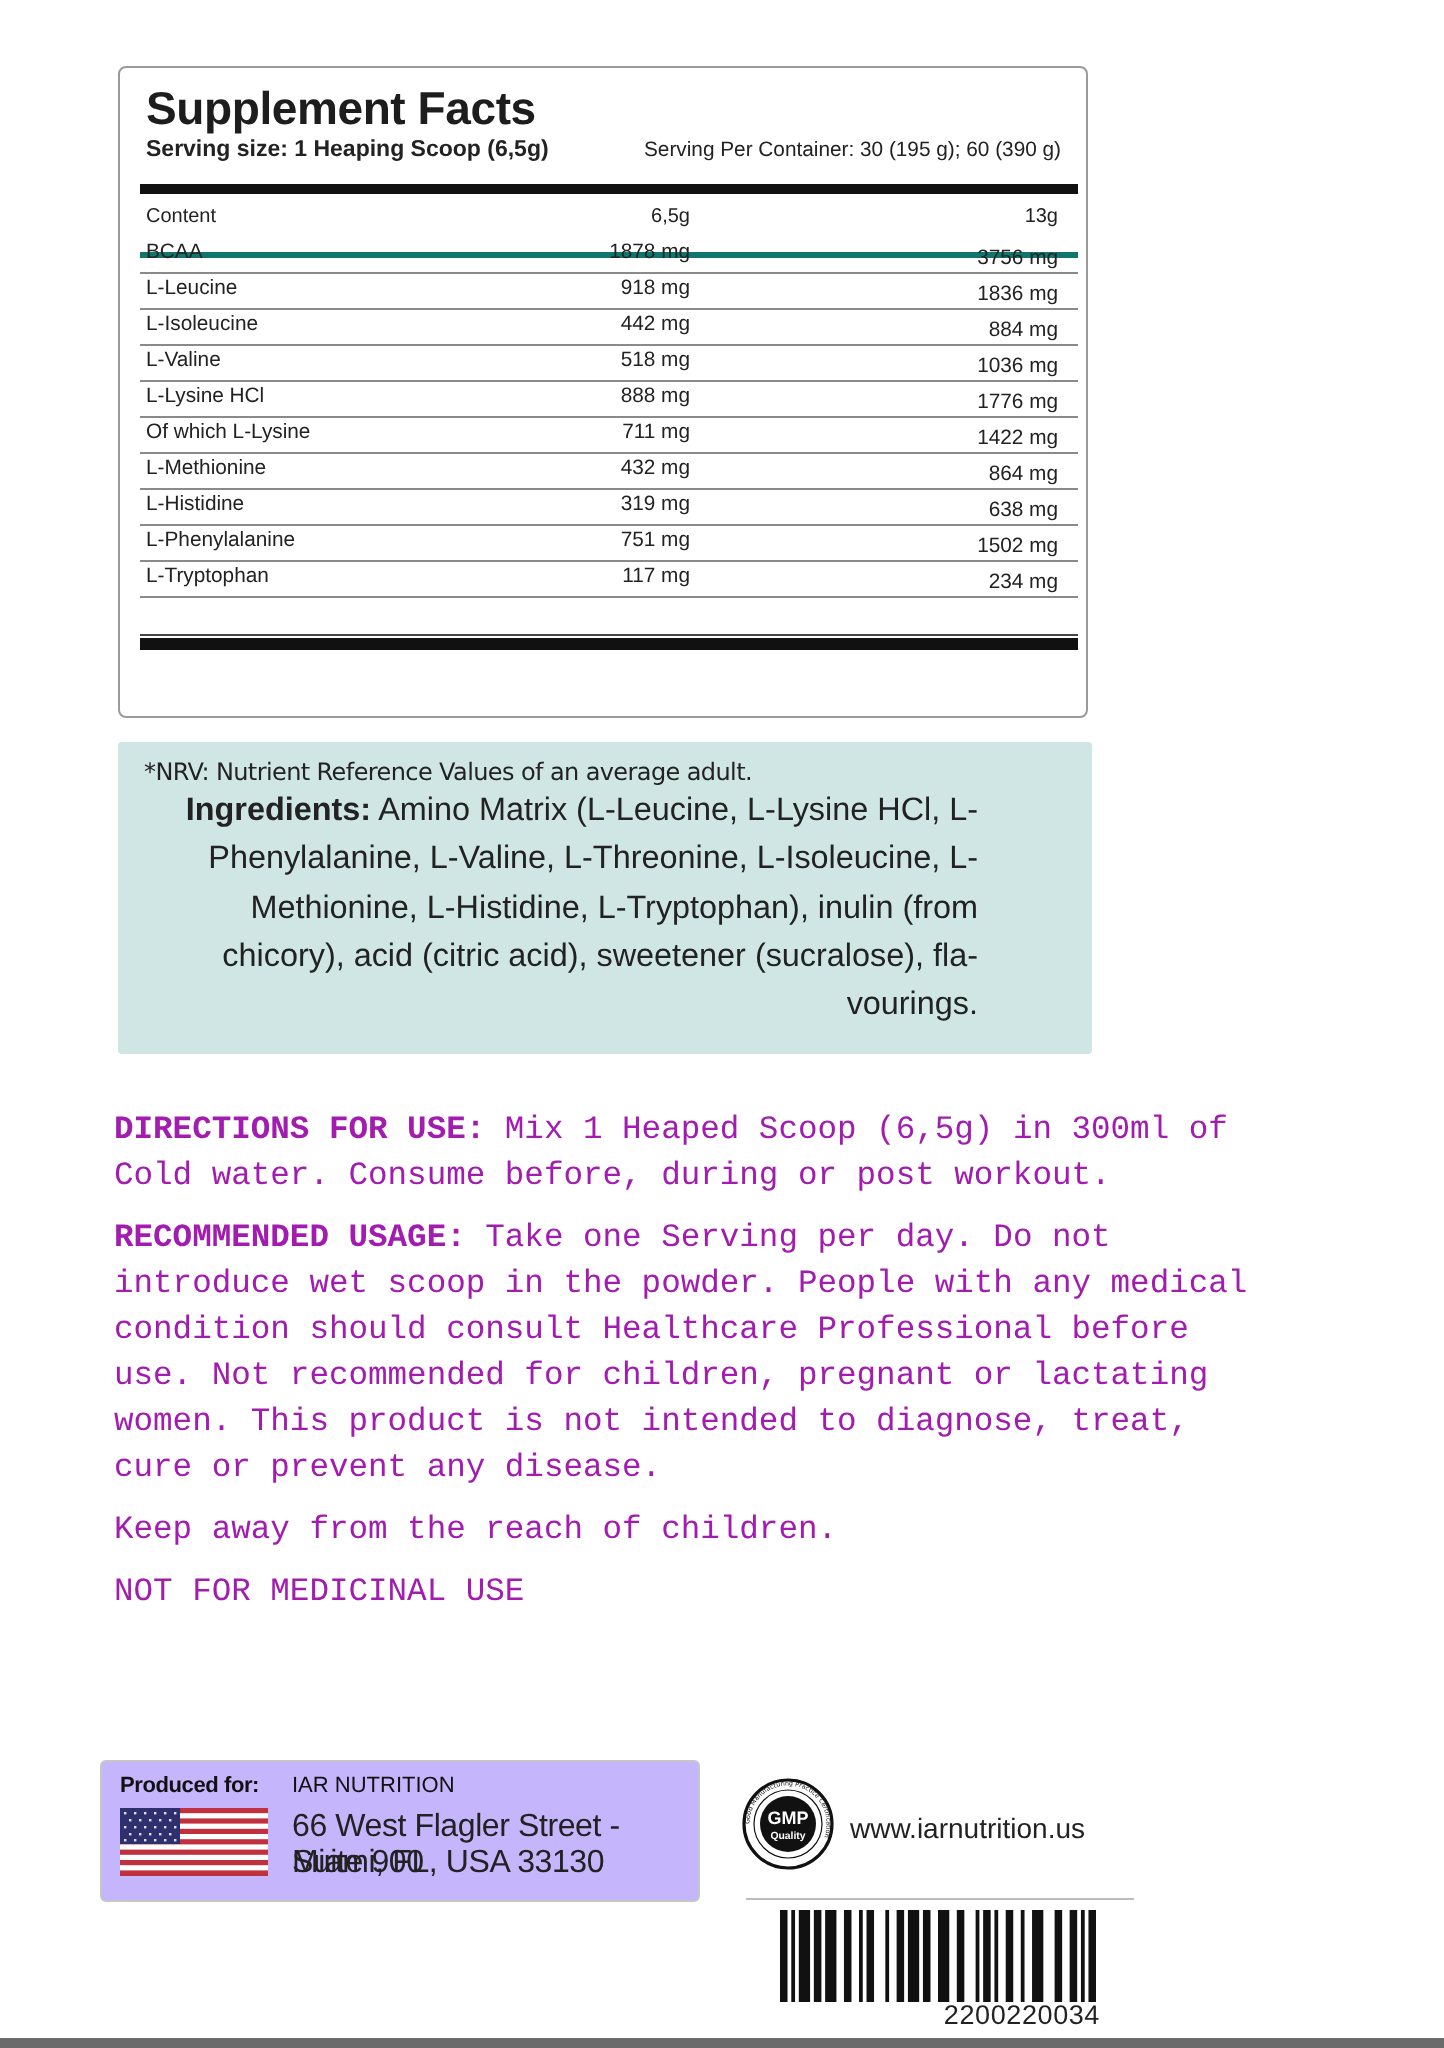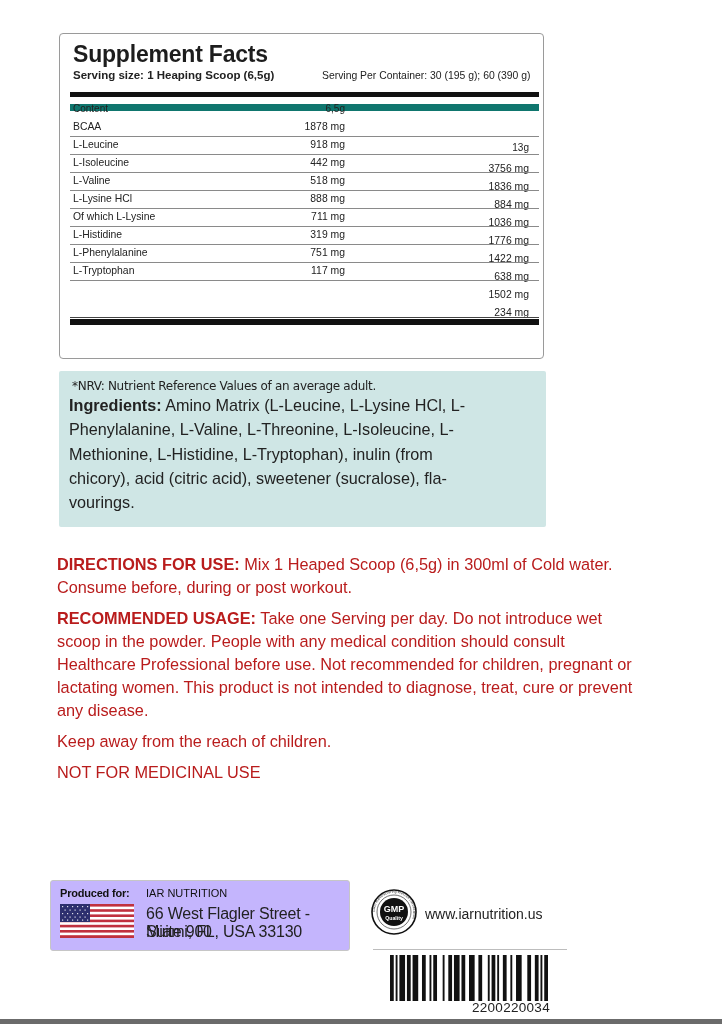--- a/index.html
+++ b/index.html
@@ -18,52 +18,52 @@
       position: absolute; left: 13px; top: 35px; font-size: 11.5px; font-weight: bold; color: #222;
     }
     .serving-per {
       position: absolute; left: 262px; top: 36px; font-size: 10.4px; color: #222;
     }
     .thick-bar {
       position: absolute; left: 10px; width: 469px; height: 5px; background: #111;
     }
     .thick-bar.top { top: 58px; }
     .table-head {
-      position: absolute; left: 10px; top: 63px; width: 469px; height: 14px;
-      font-size: 10px; color: #222; border-bottom: 7px solid #0f766e;
+      position: absolute; left: 10px; top: 63px; width: 469px; height: 32px;
+      font-size: 10px; color: #222; border-bottom: 3px solid #0f766e;
     }
     .table-head span, .row span { position: absolute; top: 6px; }
     .col-name { left: 3px; }
     .col-a { left: 215px; width: 60px; text-align: right; }
-    .col-b { right: 10px; text-align: right; margin-top: 39px; }
+    .col-b { right: 10px; text-align: right; }
     .rows { position: absolute; left: 10px; top: 85px; width: 469px; }
     .row {
       position: relative; height: 18px; font-size: 10.4px; color: #222;
       border-bottom: 1px solid #8a8a8a;
     }
     .row span { top: 2px; }
     .row .col-b { top: 5px; }
     .bottom-bars { position: absolute; left: 10px; top: 283px; width: 469px; }
     .bottom-bars .thin { height: 1px; background: #444; margin-bottom: 1px; }
     .bottom-bars .thick { height: 6px; background: #111; }
 
     
     .ingredients-panel {
       position: absolute; left: 59px; top: 371px; width: 487px; height: 156px;
-      background: #cfe6e5; border-radius: 2px;
+      background: #cfe6e5; border-radius: 2px; text-align: right;
     }
     .nrv { position: absolute; left: 13px; top: 8px; font-size: 12px; color: #222; font-family: "DejaVu Sans", sans-serif; letter-spacing: -0.3px; }
     .ingredients-text {
       position: absolute; left: 10px; top: 22px; width: 420px; font-size: 16.2px; line-height: 24.3px; color: #222;
     }
     .ingredients-text b { font-weight: bold; }
 
     
     .directions {
-      position: absolute; left: 57px; top: 553px; width: 600px; font-size: 16.3px; line-height: 23px; color: #b91c1c;
+      position: absolute; left: 57px; top: 553px; width: 600px; font-size: 16.3px; line-height: 23px; color: #a21caf; font-family: Liberation Mono, monospace;
     }
     .directions p { margin-bottom: 8px; }
     .directions b { font-weight: bold; }
 
     
     .producer-box {
       position: absolute; left: 50px; top: 880px; width: 300px; height: 71px;
       background: #c4b5fd; border: 1px solid #c6c6c6; border-radius: 3px;
     }
     .produced-label { position: absolute; left: 9px; top: 6px; font-size: 11px; font-weight: bold; color: #111; letter-spacing: -0.2px; }
@@ -119,20 +119,25 @@
       </div>
     <div class="row">
         <span class="col-name">L-Lysine HCl</span>
         <span class="col-a">888 mg</span>
         <span class="col-b">1776 mg</span>
       </div>
     <div class="row">
         <span class="col-name">Of which L-Lysine</span>
         <span class="col-a">711 mg</span>
         <span class="col-b">1422 mg</span>
+      </div>
+    <div class="row">
+        <span class="col-name">L-Methionine</span>
+        <span class="col-a">432 mg</span>
+        <span class="col-b">864 mg</span>
       </div>
     <div class="row">
         <span class="col-name">L-Histidine</span>
         <span class="col-a">319 mg</span>
         <span class="col-b">638 mg</span>
       </div>
     <div class="row">
         <span class="col-name">L-Phenylalanine</span>
         <span class="col-a">751 mg</span>
         <span class="col-b">1502 mg</span>

